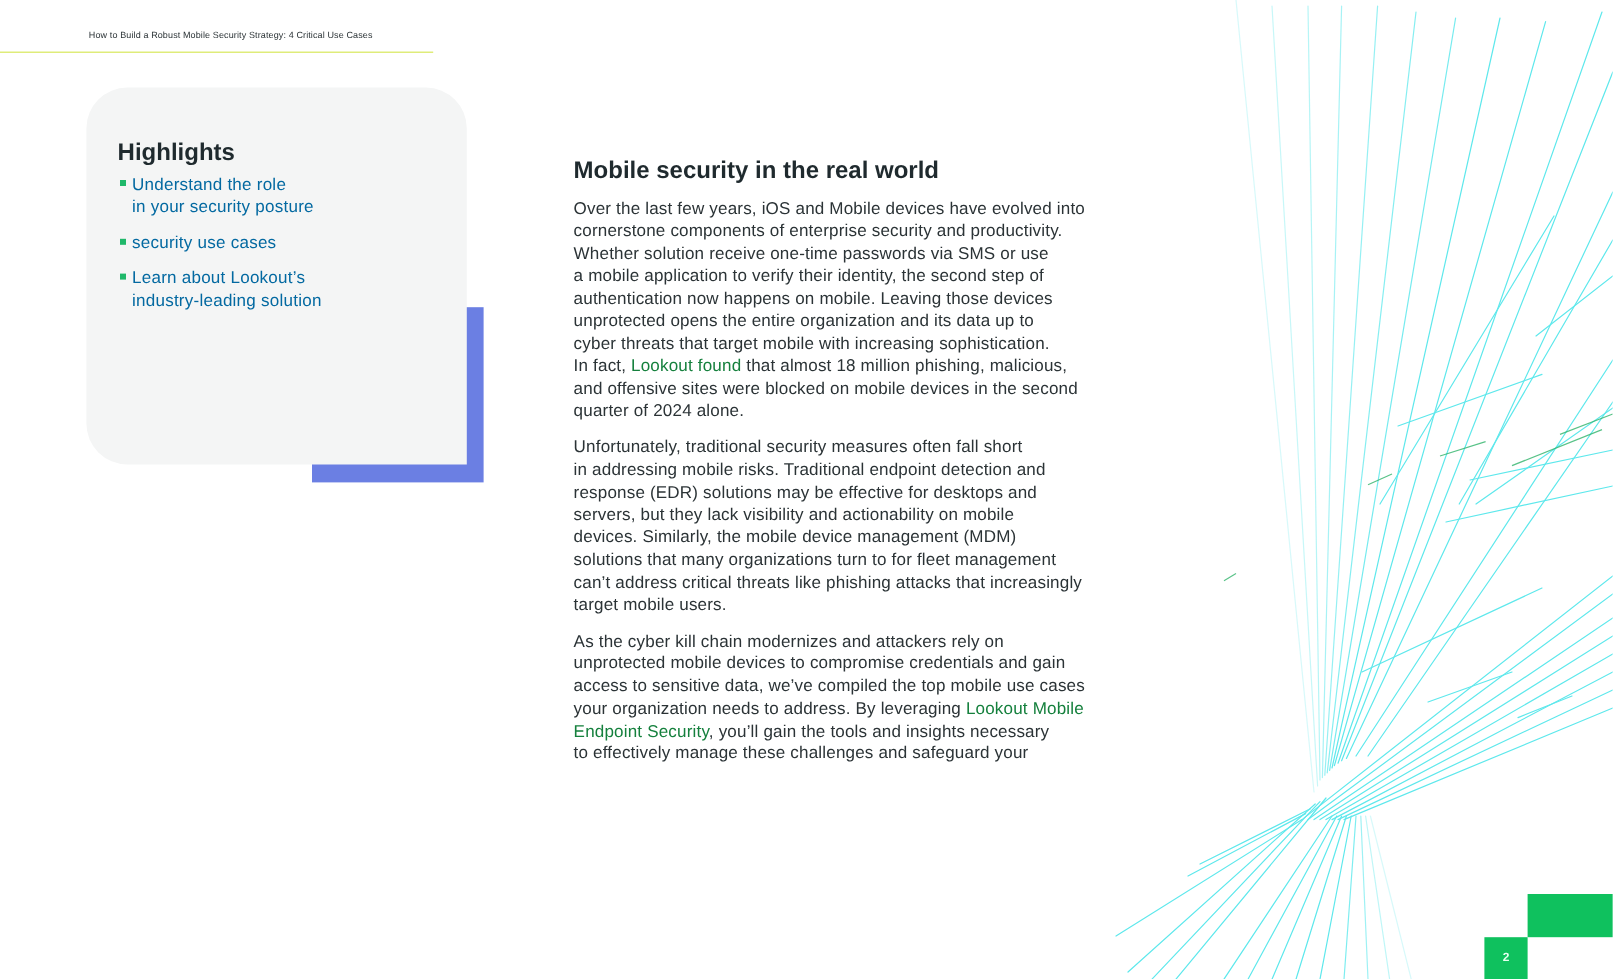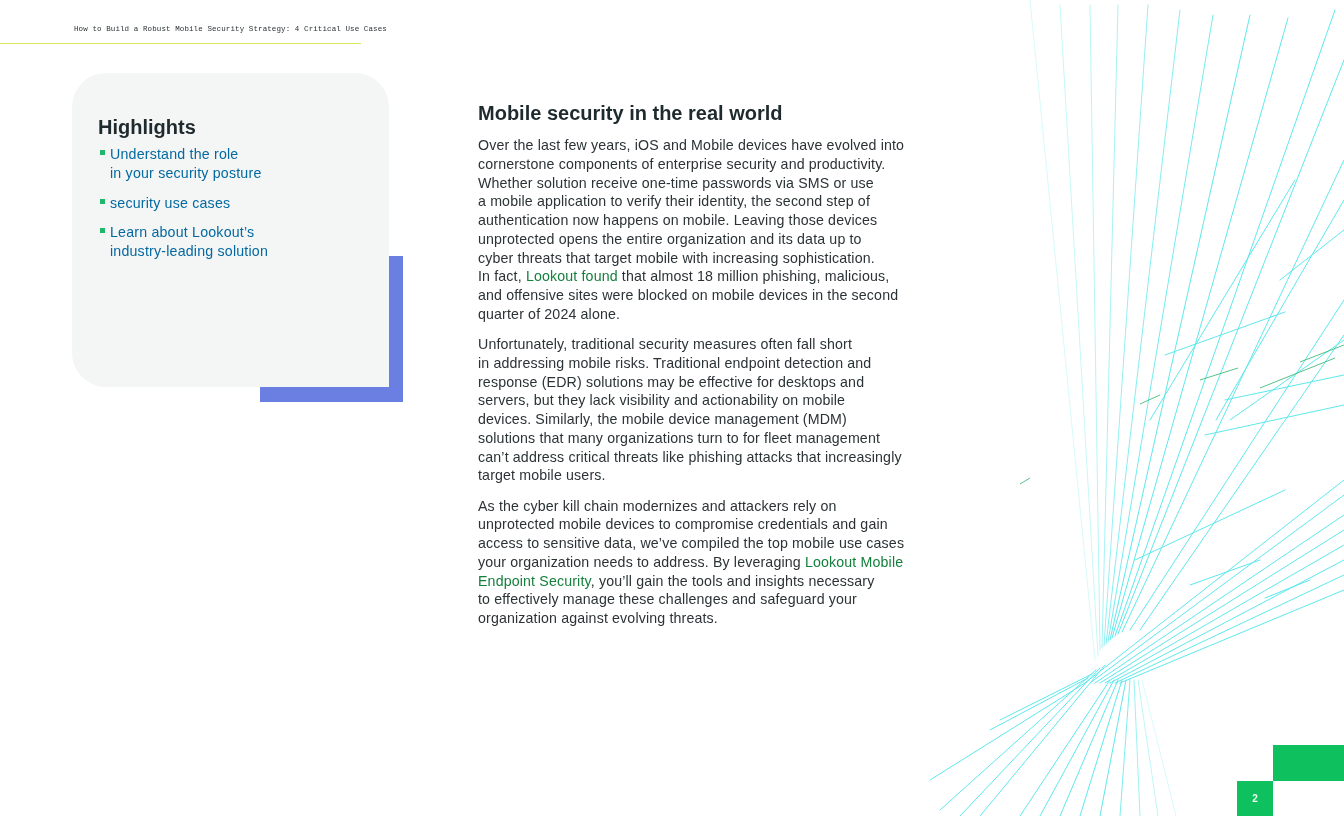--- a/index.html
+++ b/index.html
@@ -1,21 +1,21 @@
 <!DOCTYPE html>
 <html><head>
 <meta charset="utf-8">
 <style>
   * { box-sizing: border-box; margin: 0; padding: 0; }
   html, body { width: 1344px; height: 816px; overflow: hidden; background: #ffffff; }
   body { position: relative; font-family: "Liberation Sans", "DejaVu Sans", sans-serif; color: #1f2a2e; }
 
   .running-header {
     position: absolute; left: 74px; top: 25px;
-    font-size: 7.5px; color: #2b3336; letter-spacing: 0.1px; font-family: Liberation Mono, monospace;
+    font-size: 7.5px; color: #2b3336; letter-spacing: 0.1px;
   }
   .header-rule {
     position: absolute; left: 0; top: 43px; width: 361px; height: 1px;
     background: #d8e85a;
   }
 
   .highlights-accent {
     position: absolute; left: 260px; top: 256px; width: 143px; height: 146px;
     background: #6b7fe3;
   }
@@ -35,21 +35,21 @@
     font-size: 14.2px; line-height: 18.8px; color: #0369a1;
     margin-bottom: 11px; letter-spacing: 0.2px;
   }
   .bullet {
     position: absolute; left: 2px; top: 5px; width: 5px; height: 5px;
     background: #1fb86a;
   }
   .highlights-item span.txt { white-space: pre-line; display: block; }
 
   .main-col {
-    position: absolute; left: 478px; top: 99px; width: 470px;
+    position: absolute; left: 478px; top: 128px; width: 470px;
   }
   .main-title {
     font-size: 20px; font-weight: bold; color: #1f2a2e; line-height: 28px;
     margin-bottom: 9px;
   }
   .para {
     font-size: 14.2px; line-height: 18.75px; color: #2b3336;
     margin-bottom: 11.5px; letter-spacing: 0.15px;
   }
   .para .line { display: block; white-space: nowrap; }
@@ -120,21 +120,20 @@
     <span class="line">target mobile users.</span>
   </p>
 
   <p class="para">
     <span class="line">As the cyber kill chain modernizes and attackers rely on</span>
     <span class="line">unprotected mobile devices to compromise credentials and gain</span>
     <span class="line">access to sensitive data, we’ve compiled the top mobile use cases</span>
     <span class="line"><span>your organization needs to address. By leveraging </span><a class="link">Lookout Mobile</a></span>
     <span class="line"><a class="link">Endpoint Security</a><span>, you’ll gain the tools and insights necessary</span></span>
     <span class="line">to effectively manage these challenges and safeguard your</span>
-    <span class="line">organization against evolving threats.</span>
   </p>
 </div>
 
 <svg class="decor-lines" viewBox="0 0 444 816" preserveAspectRatio="none">
   <g stroke="#5ee8ec" stroke-width="1" fill="none" stroke-linecap="round">
 
     <line x1="130" y1="0" x2="195" y2="660" opacity="0.25"></line>
     <line x1="160" y1="5" x2="198" y2="655" opacity="0.35"></line>
     <line x1="190" y1="5" x2="200" y2="650" opacity="0.45"></line>
     <line x1="218" y1="5" x2="202" y2="648" opacity="0.55"></line>

